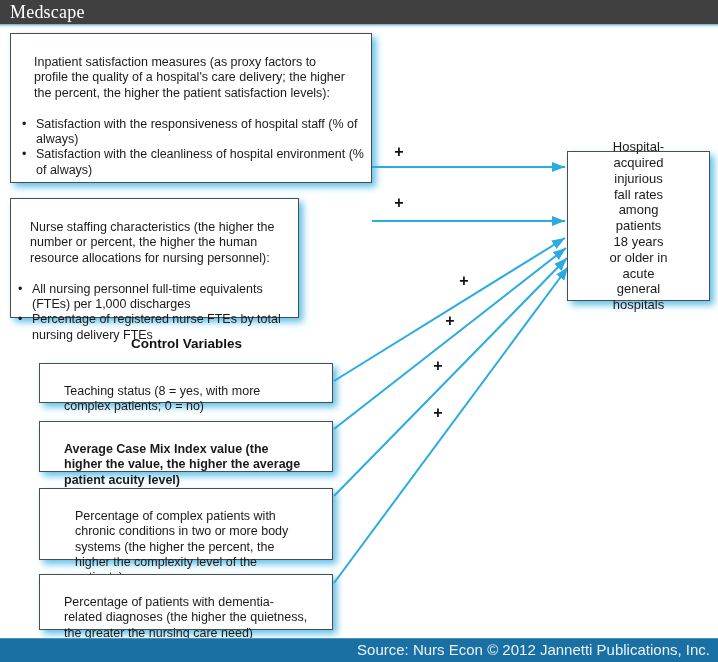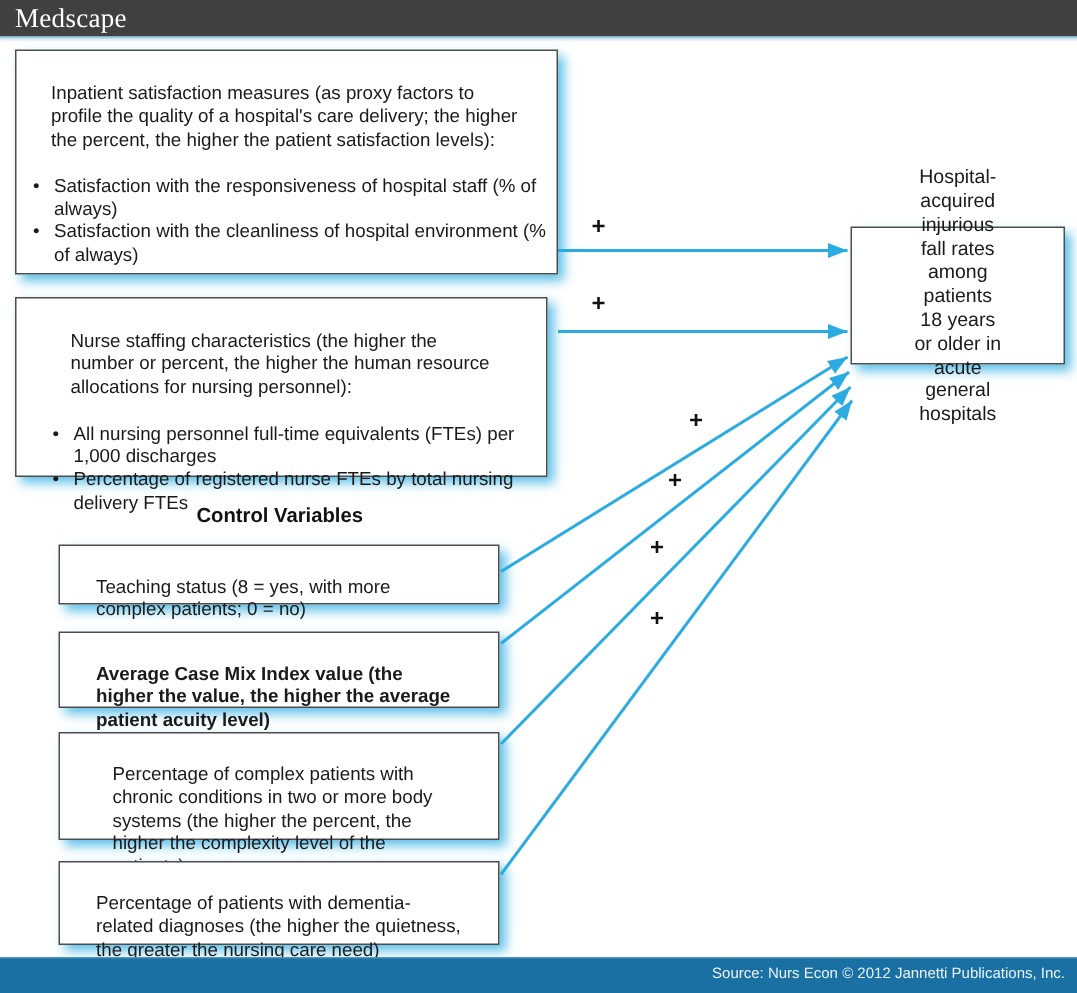--- a/index.html
+++ b/index.html
@@ -21,48 +21,48 @@
     font-family:"Liberation Serif",serif;font-size:18px;color:#ffffff;
     letter-spacing:0.2px;
   }
   
   .footbar{
     position:absolute;left:0;top:638px;width:718px;height:24px;
     background:#1a6fa3;border-top:1px solid #4d93bd;box-sizing:border-box;
   }
   .source{
     display:block;text-align:right;padding-right:8px;line-height:22px;
-    font-size:10px;color:#eaf4fa;
+    font-size:15px;color:#eaf4fa;
   }
   
   .box{
     position:absolute;background:#ffffff;border:1px solid #4d4d4d;
     box-sizing:border-box;
     box-shadow:4px 4px 7px rgba(42,171,226,0.75);
     font-size:12.5px;line-height:15.3px;
   }
   .box p{margin:16px;}
   .bullet{position:relative;padding-left:18px;}
   .bullet::before{content:"\2022";position:absolute;left:4px;}
   
   .box-inpatient{left:10px;top:33px;width:362px;height:150px;padding:5px 7px;}
-  .box-staffing{left:10px;top:198px;width:355px;height:120px;padding:5px 20px;}
+  .box-staffing{left:10px;top:198px;width:289px;height:120px;padding:5px 3px;}
   
   .control-heading{
     position:absolute;left:40px;top:336px;width:293px;text-align:center;
     font-size:13.5px;font-weight:bold;color:#111;
   }
   .box-ctrl{left:39px;width:294px;padding:4px 8px;}
   .box-teaching{top:363px;height:40px;}
   .box-casemix{top:421px;height:51px;font-weight:bold;}
   .box-complex{top:488px;height:72px;padding-left:19px;}
   .box-dementia{top:574px;height:56px;}
   
   .box-outcome{
-    left:567px;top:151px;width:143px;height:92px;
+    left:567px;top:151px;width:143px;height:150px;
     display:flex;align-items:center;justify-content:center;
     text-align:center;font-size:13px;line-height:15.8px;padding:4px 23px;
   }
   
   .arrows{position:absolute;left:0;top:0;width:718px;height:662px;pointer-events:none;}
   .arrows line{stroke:#2aabe2;stroke-width:2;}
   
   .plus{
     position:absolute;transform:translate(-50%,-50%);
     font-size:16px;font-weight:bold;color:#111;

